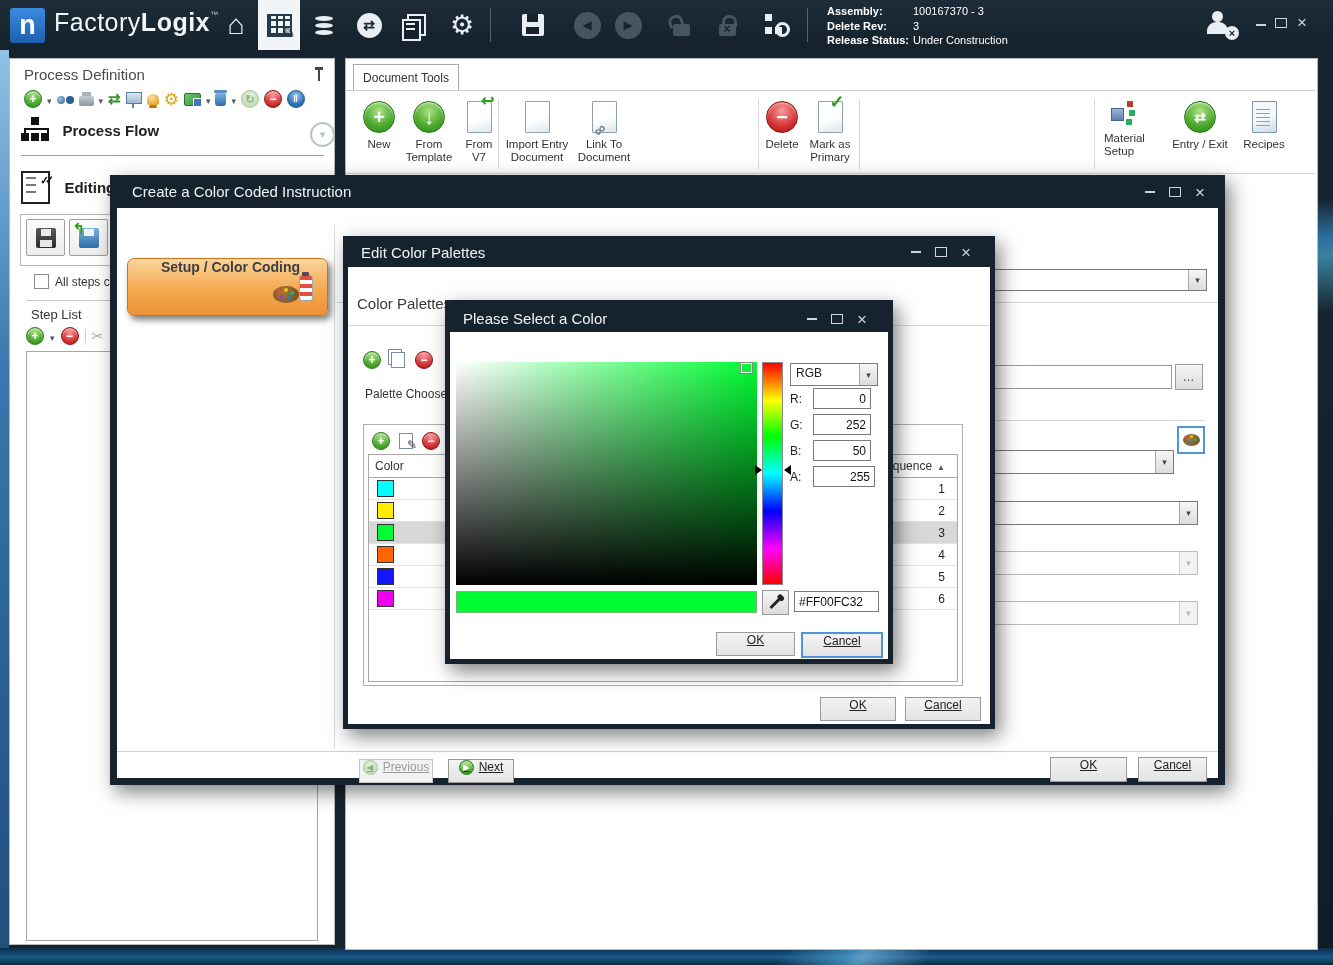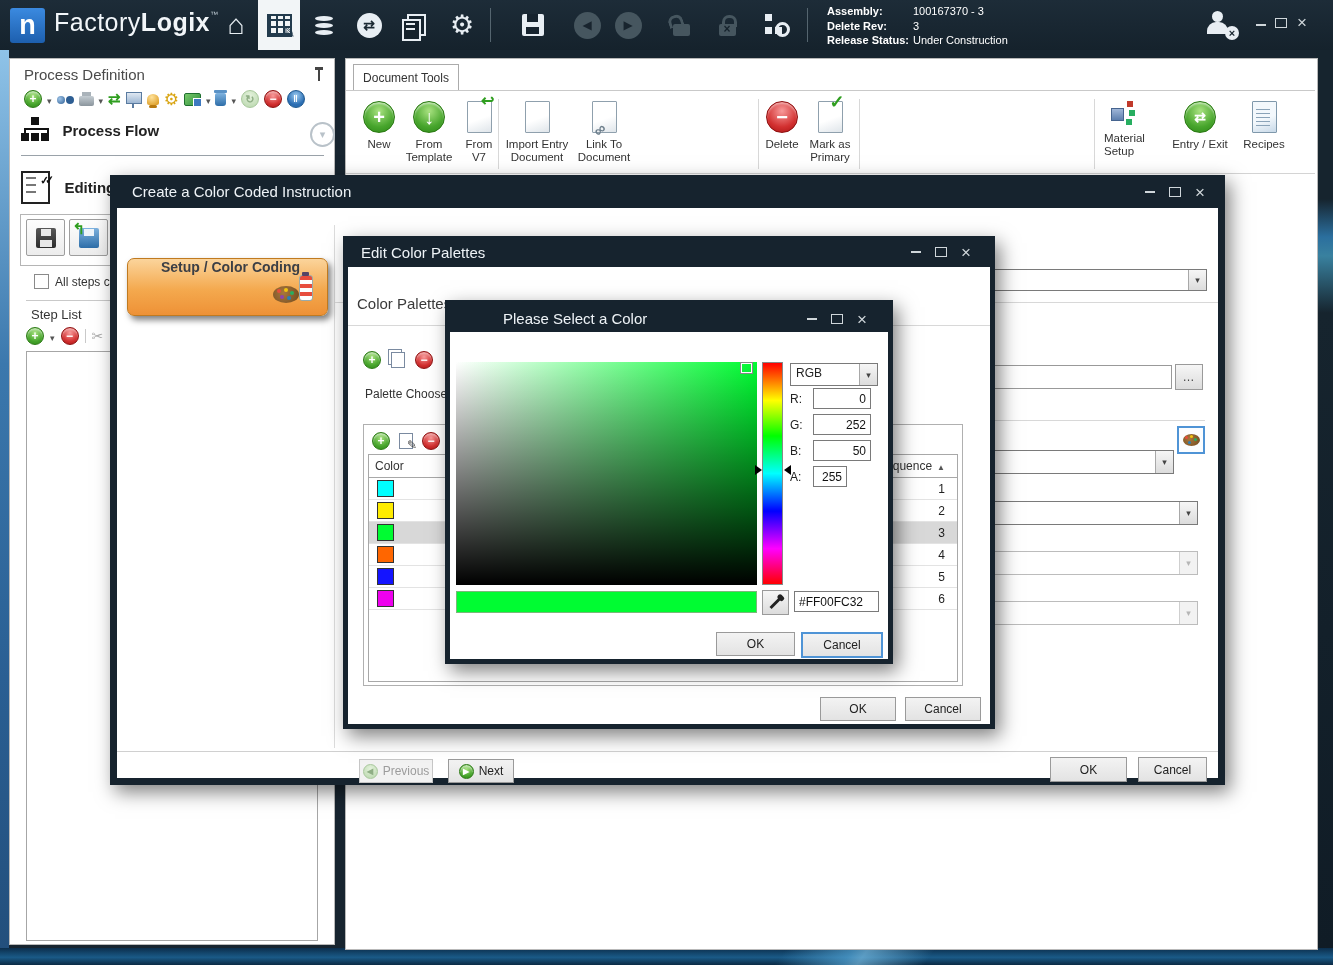--- a/index.html
+++ b/index.html
@@ -177,21 +177,21 @@
   .ic-palette .can{position:absolute;right:2px;top:0;width:12px;height:24px;border-radius:3px;
       background:repeating-linear-gradient(0deg,#fdfdfd 0 4px,#e74c3c 4px 8px);border:1px solid #9aa;}
   .ic-palette .can::before{content:"";position:absolute;left:2px;top:-4px;width:7px;height:4px;background:#546;border-radius:1px;}
 
   
   .dlg{background:#16232e;box-shadow:5px 7px 18px rgba(0,0,0,.5);}
   .dlg-title{color:#eef3f7;font-size:15px;white-space:nowrap;}
   .dlg-controls{display:flex;gap:7px;align-items:center;}
   .dlg-content{background:#fff;position:absolute;}
   .btn{background:linear-gradient(#f3f3f3,#e3e3e3);border:1px solid #9a9a9a;font-size:12px;color:#222;
-       display:flex;align-items:center;justify-content:center;font-family:"Liberation Sans",sans-serif;}
+       display:flex;justify-content:center;font-family:"Liberation Sans",sans-serif;text-decoration:underline;}
   .btn.focus{border:2px solid #4f94d6;}
   .btn.disabled{color:#9c9c9c;border-color:#c6c6c6;background:#f2f2f2;}
   .combo{background:#fff;border:1px solid #7a7a7a;position:relative;font-size:12px;color:#222;}
   .combo .val{position:absolute;left:5px;top:2px;}
   .combo-btn{position:absolute;right:0;top:0;bottom:0;width:17px;background:linear-gradient(#f6f6f6,#dcdcdc);
       border-left:1px solid #a8a8a8;display:flex;align-items:center;justify-content:center;color:#444;font-size:9px;}
   .combo-btn::before{content:"▾";}
   .combo.disabled{border-color:#bcbcbc;}
   .combo.disabled .combo-btn{color:#b5b5b5;background:#f2f2f2;border-left-color:#cfcfcf;}
   .num-in{position:absolute;border:1px solid #7a7a7a;font-size:12px;text-align:right;padding:0 4px;
@@ -539,21 +539,21 @@
     <div class="abs btn" style="left:472px;top:430px;width:74px;height:22px;">
         <span>OK</span>
       </div>
     <div class="abs btn" style="left:557px;top:430px;width:74px;height:22px;">
         <span>Cancel</span>
       </div>
   </div>
 </div>
 
 <div class="abs dlg" style="left:445px;top:300px;width:448px;height:364px;">
-  <div class="abs dlg-title" style="left:18px;top:10px;margin-left:40px;">Please Select a Color</div>
+  <div class="abs dlg-title" style="left:18px;top:10px;">Please Select a Color</div>
   <div class="abs dlg-controls" style="right:22px;top:11px;">
     <span class="wm wm-min"></span>
     <span class="wm wm-max"></span>
     <span class="wm wm-close"></span>
   </div>
   <div class="dlg-content" style="left:5px;top:32px;width:438px;height:327px;">
     <div class="abs sv-area" style="left: 6px; top: 30px; width: 301px; height: 223px; --sv: #00FC32;">
       <span class="sv-marker abs" style="right:5px;top:1px;"></span>
     </div>
     <div class="abs hue" style="left:312px;top:30px;width:21px;height:223px;box-sizing:border-box;"></div>
@@ -565,21 +565,21 @@
       <span class="combo-btn"></span>
     </div>
 
     <span class="abs" style="left:340px;top:60px;font-size:12px;color:#222;">R:</span>
     <input class="num-in" style="left: 363px; top: 56px; width: 58px; height: 21px;" value="0">
     <span class="abs" style="left:340px;top:86px;font-size:12px;color:#222;">G:</span>
     <input class="num-in" style="left: 363px; top: 82px; width: 58px; height: 21px;" value="252">
     <span class="abs" style="left:340px;top:112px;font-size:12px;color:#222;">B:</span>
     <input class="num-in" style="left: 363px; top: 108px; width: 58px; height: 21px;" value="50">
     <span class="abs" style="left:340px;top:138px;font-size:12px;color:#222;">A:</span>
-    <input class="num-in" style="left: 363px; top: 134px; width: 34px; height: 21px;" value="255">
+    <input class="num-in" style="left: 363px; top: 134px; width: 62px; height: 21px;" value="255">
 
     <div class="abs" style="left: 6px; top: 259px; width: 301px; height: 22px; border: 1px solid rgb(122, 184, 122); box-sizing: border-box; background-color: rgb(0, 252, 50);"></div>
     <div class="abs dots-btn" style="left:312px;top:258px;width:25px;height:23px;">
         <span class="ic-dropper"></span>
       </div>
     <input class="num-in hex-in" style="left: 344px; top: 259px; width: 85px; height: 21px;" value="#FF00FC32">
 
     <div class="abs btn" style="left:266px;top:300px;width:77px;height:22px;">
         <span>OK</span>
       </div>

